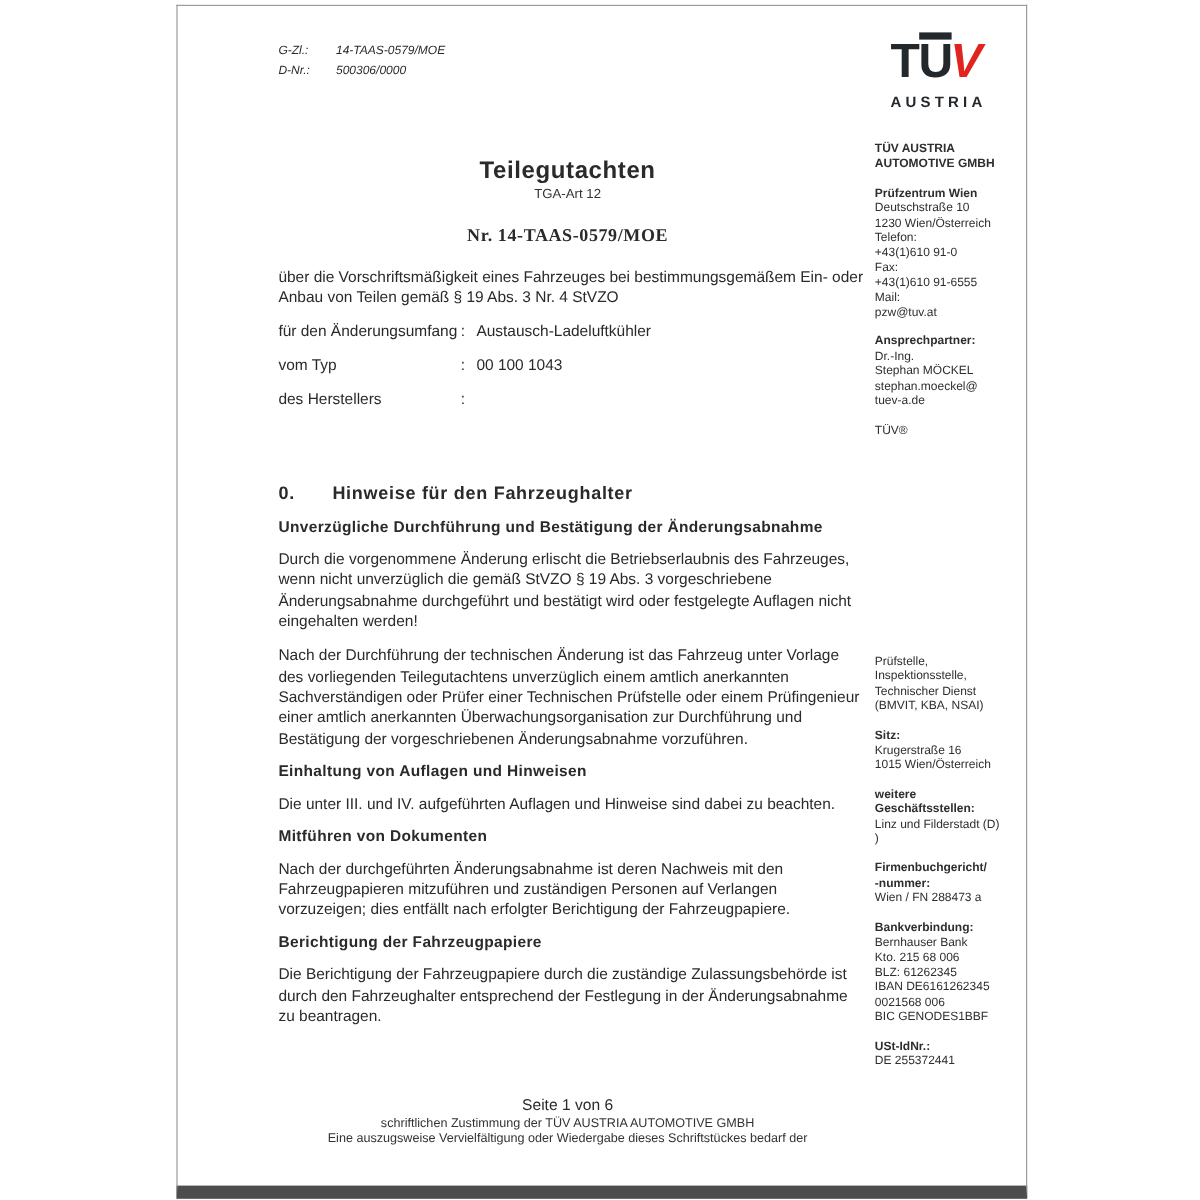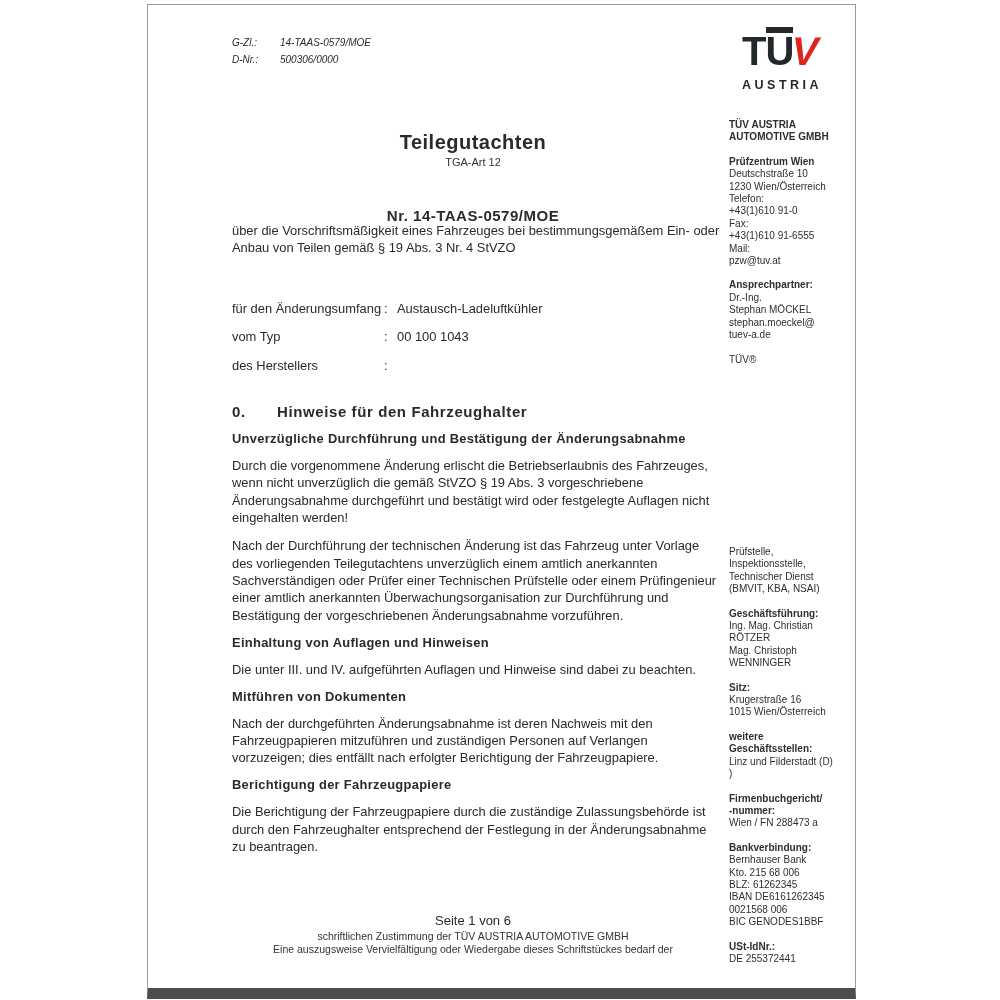--- a/index.html
+++ b/index.html
@@ -21,27 +21,27 @@
   .lt { display:inline-block; }
   .lu { display:inline-block; position:relative; }
   .lu::before { content:""; position:absolute; left:1px; right:0px; top:-2px; height:6px; background:#23282d; }
   .lv { display:inline-block; color:#e0251f; transform:skewX(-12deg) translateX(-1px); }
   .logo-austria { font-size:12.5px; font-weight:bold; letter-spacing:3.5px; color:#23282d; margin-top:5px; }
 
   
   .title-block { left:84px; top:126px; width:482px; text-align:center; }
   .title-main { font-size:20px; font-weight:bold; letter-spacing:0.5px; }
   .title-sub { font-size:11px; margin-top:2px; color:#333; }
-  .title-number { font-size:15px; font-weight:bold; letter-spacing:0.5px; margin-top:39px; }
+  .title-number { font-size:15px; font-weight:bold; letter-spacing:0.5px; margin-top:21px;font-family:Liberation Serif, serif; }
 
   
   .intro { left:84px; top:217px; width:489px; font-size:12.9px; line-height:17.4px; }
 
   
-  .fields { left:84px; top:295px; width:489px; font-size:12.9px; line-height:17.4px; }
+  .fields { left:84px; top:262px; width:489px; font-size:12.9px; line-height:17.4px; }
   .field-row { display:flex; margin-bottom:11px; }
   .field-label { width:152px; flex:none; }
   .field-sep { width:13px; flex:none; }
   .field-value.b { font-weight:bold; }
 
   
   .sec-heading { left:84px; top:398px; display:flex; font-size:15px; font-weight:bold; letter-spacing:0.6px; }
   .sec-num { width:45px; flex:none; }
 
   
@@ -151,27 +151,20 @@
       </div>
     </div>
   <div class="sidebar-bottom">
       <div class="sb-block">
         <div class="sb-line">Prüfstelle,</div>
         <div class="sb-line">Inspektionsstelle,</div>
         <div class="sb-line">Technischer Dienst</div>
         <div class="sb-line">(BMVIT, KBA, NSAI)</div>
       </div>
       <div class="sb-block">
-        <div class="sb-line b">Geschäftsführung:</div>
-        <div class="sb-line">Ing. Mag. Christian</div>
-        <div class="sb-line">RÖTZER</div>
-        <div class="sb-line">Mag. Christoph</div>
-        <div class="sb-line">WENNINGER</div>
-      </div>
-      <div class="sb-block">
         <div class="sb-line b">Sitz:</div>
         <div class="sb-line">Krugerstraße 16</div>
         <div class="sb-line">1015 Wien/Österreich</div>
       </div>
       <div class="sb-block">
         <div class="sb-line b">weitere</div>
         <div class="sb-line b">Geschäftsstellen:</div>
         <div class="sb-line">Linz und Filderstadt (D)</div>
         <div class="sb-line">)</div>
       </div>

